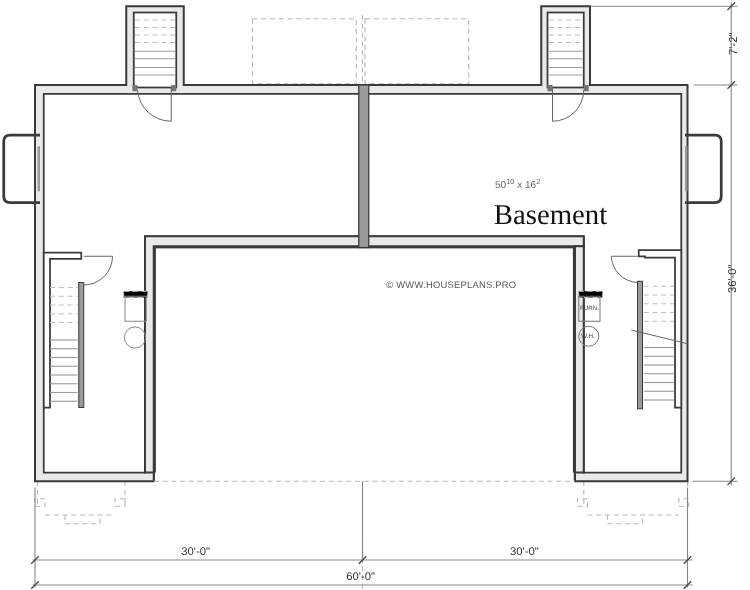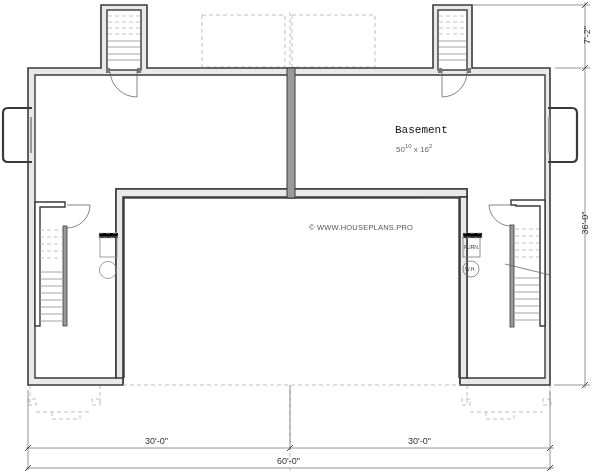--- a/index.html
+++ b/index.html
@@ -8,21 +8,21 @@
   .wall { fill: #e9e9e9; stroke: #3a3a3a; stroke-width: 1.6; }
   .inner { fill: #ffffff; stroke: #3a3a3a; stroke-width: 1.4; }
   .dash { stroke: #b8b8b8; stroke-width: 0.9; fill: none; stroke-dasharray: 4 3; }
   .dim { stroke: #888; stroke-width: 0.9; fill: none; }
   .tread { stroke: #9a9a9a; stroke-width: 0.9; }
   .tread-d { stroke: #bdbdbd; stroke-width: 0.9; stroke-dasharray: 4 3; }
   .rail { fill: #9a9a9a; stroke: #3a3a3a; stroke-width: 0.8; }
   .win { fill: none; stroke: #3a3a3a; stroke-width: 2.2; }
   .door { fill: none; stroke: #666; stroke-width: 0.8; }
   .lbl { position: absolute; white-space: nowrap; color: #222; }
-  .title { font-family: Liberation Mono, monospace; font-size: 11px; color: #111; }
+  .title { font-family: Liberation Serif, serif; font-size: 23px; color: #111; margin-top: 35px; }
   .sub { font-size: 8px; color: #666; }
   .sub sup { font-size: 6px; }
   .dimtxt { font-size: 9px; color: #333; }
   .vtxt { transform: rotate(-90deg); transform-origin: center; }
   .wm { font-size: 7.5px; color: #555; letter-spacing: 0.2px; }
   .eq { font-size: 5px; color: #444; }
 </style>
 </head>
 <body>
 

